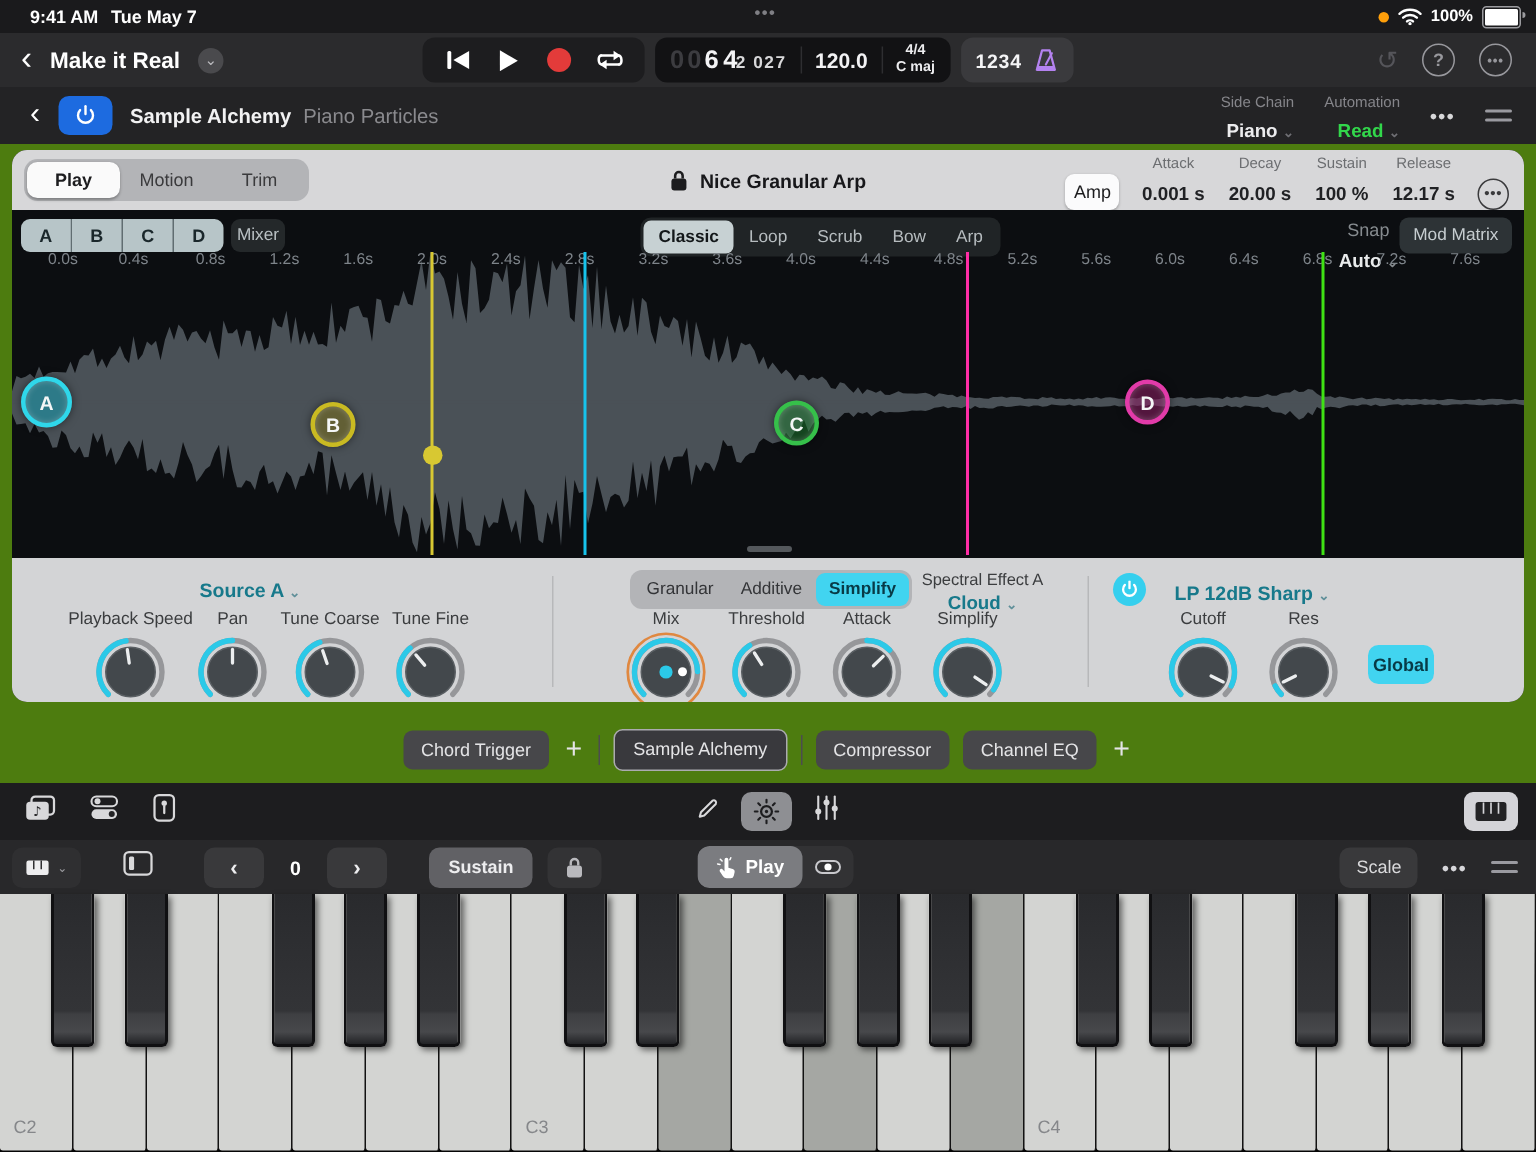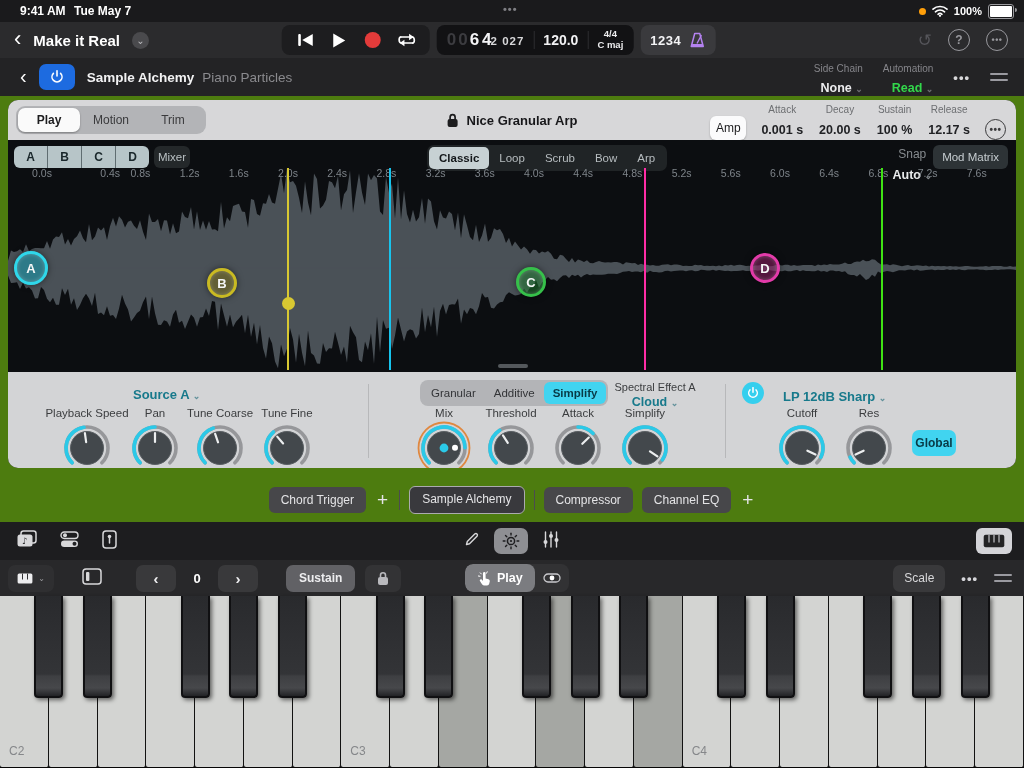--- a/index.html
+++ b/index.html
@@ -220,21 +220,21 @@
           <path d="M3.4 3.4 A5 5 0 1 0 10.6 3.4" stroke="#fff" stroke-width="1.6" fill="none" stroke-linecap="round"></path>
           <path d="M7 0.8 V6" stroke="#fff" stroke-width="1.6" stroke-linecap="round"></path>
         </svg>
       </span>
       <span class="pname">Sample Alchemy</span>
       <span class="ppreset">Piano Particles</span>
     </div>
     <div class="phright">
       <span class="stack">
         <span class="lab">Side Chain</span><br>
-        <span class="val"><span>None</span> <span class="crt">⌄</span></span>
+        <span class="val"><span>Piano</span> <span class="crt">⌄</span></span>
       </span>
       <span class="stack">
         <span class="lab">Automation</span><br>
         <span class="val" style="color:#32d74b;"><span>Read</span> <span class="crt">⌄</span></span>
       </span>
       <span class="hdots">•••</span>
       <span class="handle">
           <i></i>
           <i></i>
         </span>
@@ -287,21 +287,21 @@
           <div class="m">Arp</div>
         </div>
       <div class="snapblk">
         <span class="lab">Snap</span><br>
         <span class="val"><span>Auto</span> <span style="font-size:9px;color:#868b8f;">⌄</span></span>
       </div>
       <div class="modmatrix">Mod Matrix</div>
       <div class="scrollind"></div>
       <div id="ruler">
           <span class="rlab" style="left: 34px;">0.0s</span>
-          <span class="rlab" style="left: 92px; text-align: right;">0.4s</span>
+          <span class="rlab" style="left: 81px;">0.4s</span>
           <span class="rlab" style="left: 132.4px;">0.8s</span>
           <span class="rlab" style="left: 181.6px;">1.2s</span>
           <span class="rlab" style="left: 230.8px;">1.6s</span>
           <span class="rlab" style="left: 280px;">2.0s</span>
           <span class="rlab" style="left: 329.2px;">2.4s</span>
           <span class="rlab" style="left: 378.4px;">2.8s</span>
           <span class="rlab" style="left: 427.6px;">3.2s</span>
           <span class="rlab" style="left: 476.8px;">3.6s</span>
           <span class="rlab" style="left: 526px;">4.0s</span>
           <span class="rlab" style="left: 575.2px;">4.4s</span>

